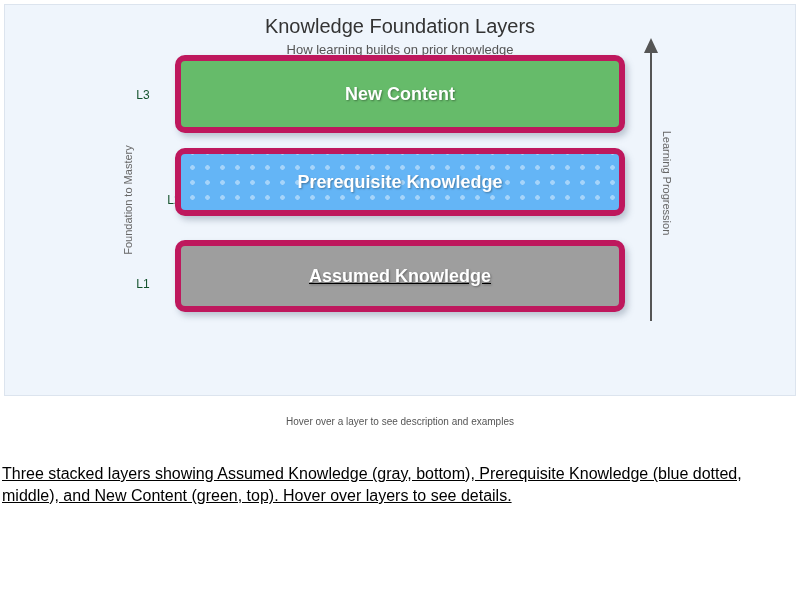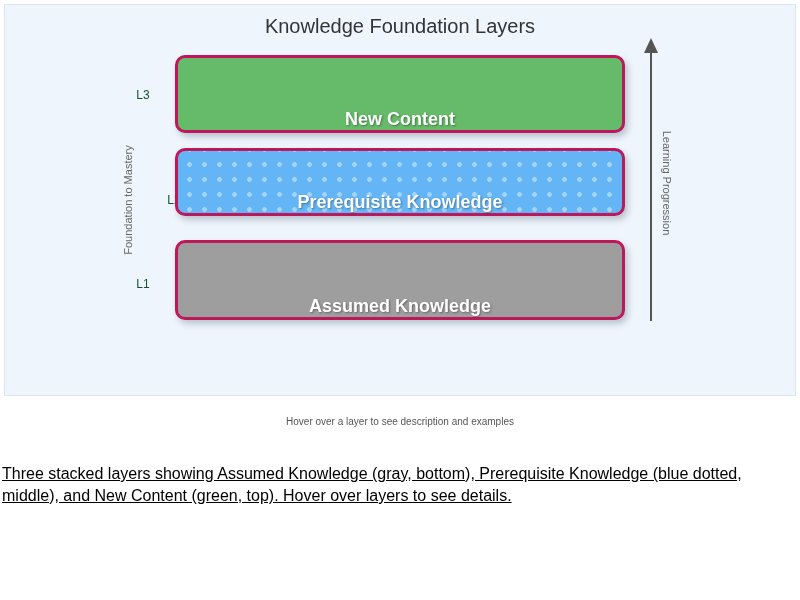--- a/index.html
+++ b/index.html
@@ -15,28 +15,28 @@
   .diagram-title {
     position:absolute; top:10px; left:0; width:100%;
     text-align:center; font-size:20px; color:#333333;
   }
   .diagram-subtitle {
     position:absolute; top:37px; left:0; width:100%;
     text-align:center; font-size:13px; color:#555555;
   }
   .layer {
     position:absolute; left:170px; width:450px;
-    border:3px solid #be185d; border-radius:10px;
-    display:flex; align-items:flex-end; justify-content:center;
+    border:6px solid #be185d; border-radius:10px;
+    display:flex; align-items:center; justify-content:center;
     box-shadow:3px 4px 6px rgba(90,105,130,0.35);
     cursor:pointer;
   }
   .layer-top    { top:50px;  height:78px; }
   .layer-middle { top:143px; height:68px; }
-  .layer-bottom { top:235px; height:80px; }
+  .layer-bottom { top:235px; height:72px;text-decoration:underline; }
   .layer .layer-label {
     color:#ffffff; font-weight:bold; font-size:18px;
     text-shadow:1px 1px 2px rgba(0,0,0,0.35);
   }
   .dotted {
     background-image:radial-gradient(circle, rgba(255,255,255,0.42) 2px, transparent 2.6px);
     background-size:15px 15px;
     background-position:4px 6px;
   }
   .tier-label {
@@ -78,20 +78,21 @@
 </style>
 </head>
 <body>
 
 <div class="page">
 
   <div class="panel">
 
     <div class="diagram-title">Knowledge Foundation Layers</div>
 
+    <div class="diagram-subtitle">How learning builds on prior knowledge</div>
 
     <div class="left-axis-label">Foundation to Mastery</div>
 
     <div class="tier-label tier-l3">L3</div>
     <div class="tier-label tier-l2">L2</div>
     <div class="tier-label tier-l1">L1</div>
 
     <div class="layer layer-top" style="background-color: rgb(102, 187, 106);">
       <span class="layer-label">New Content</span>
     </div>

